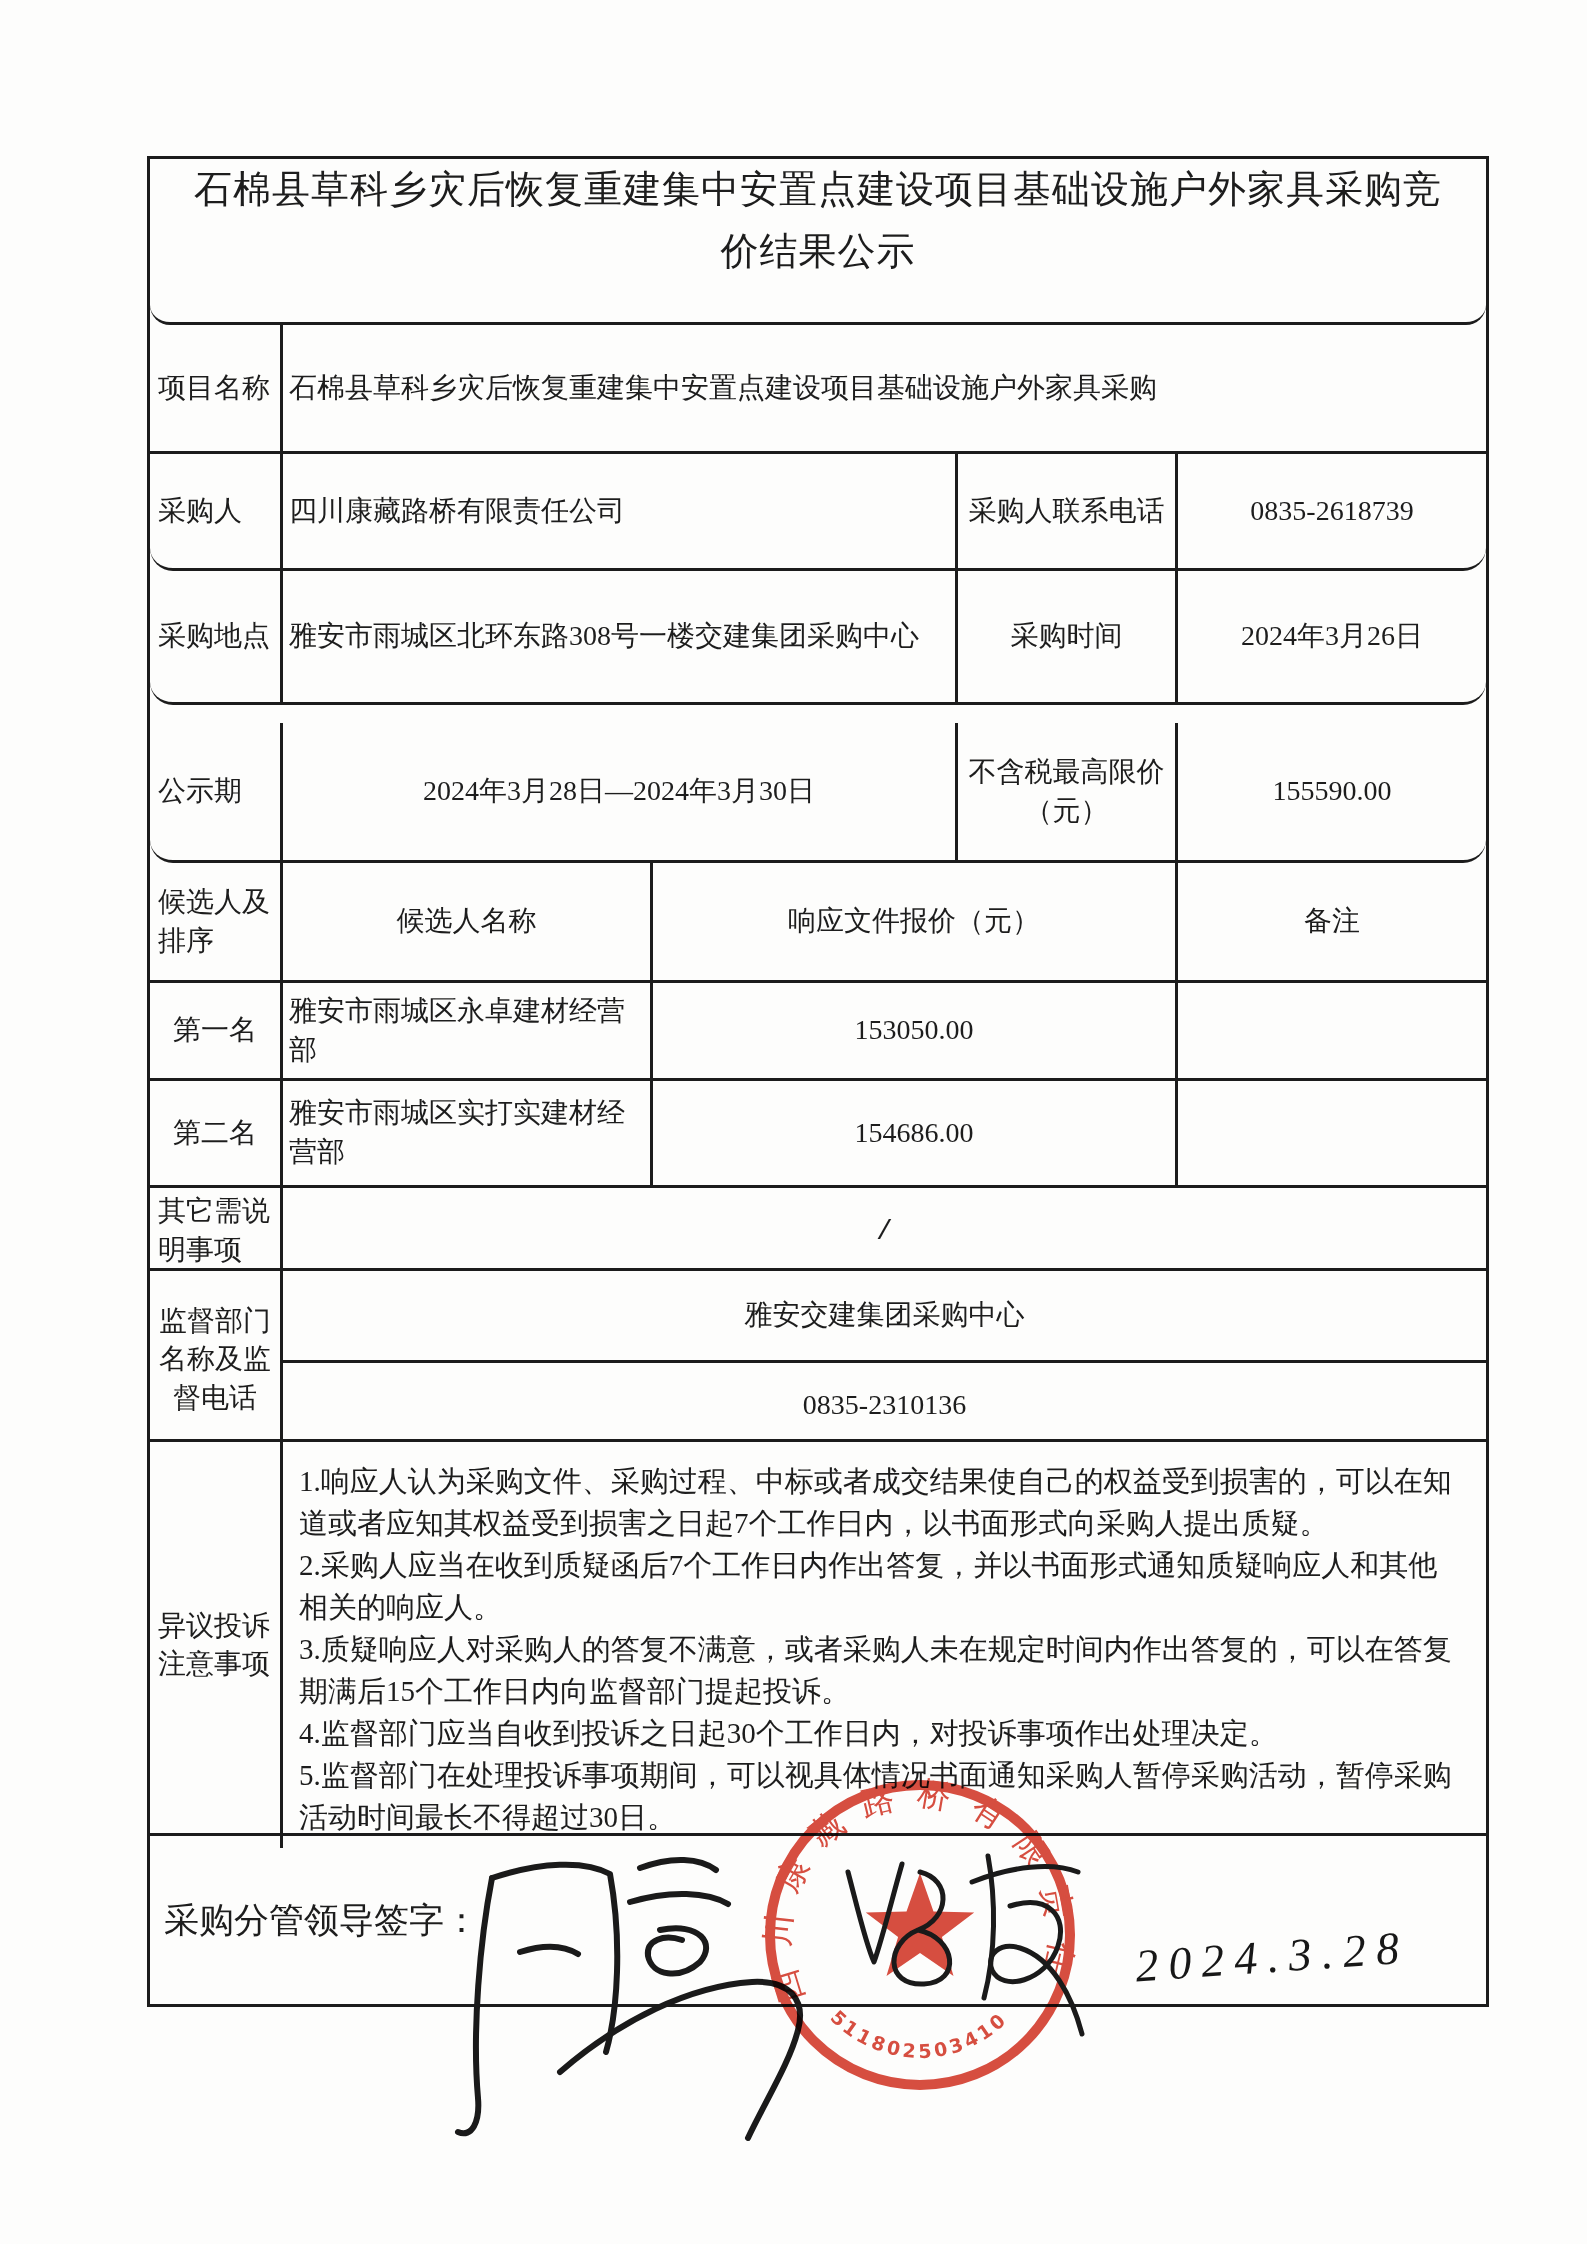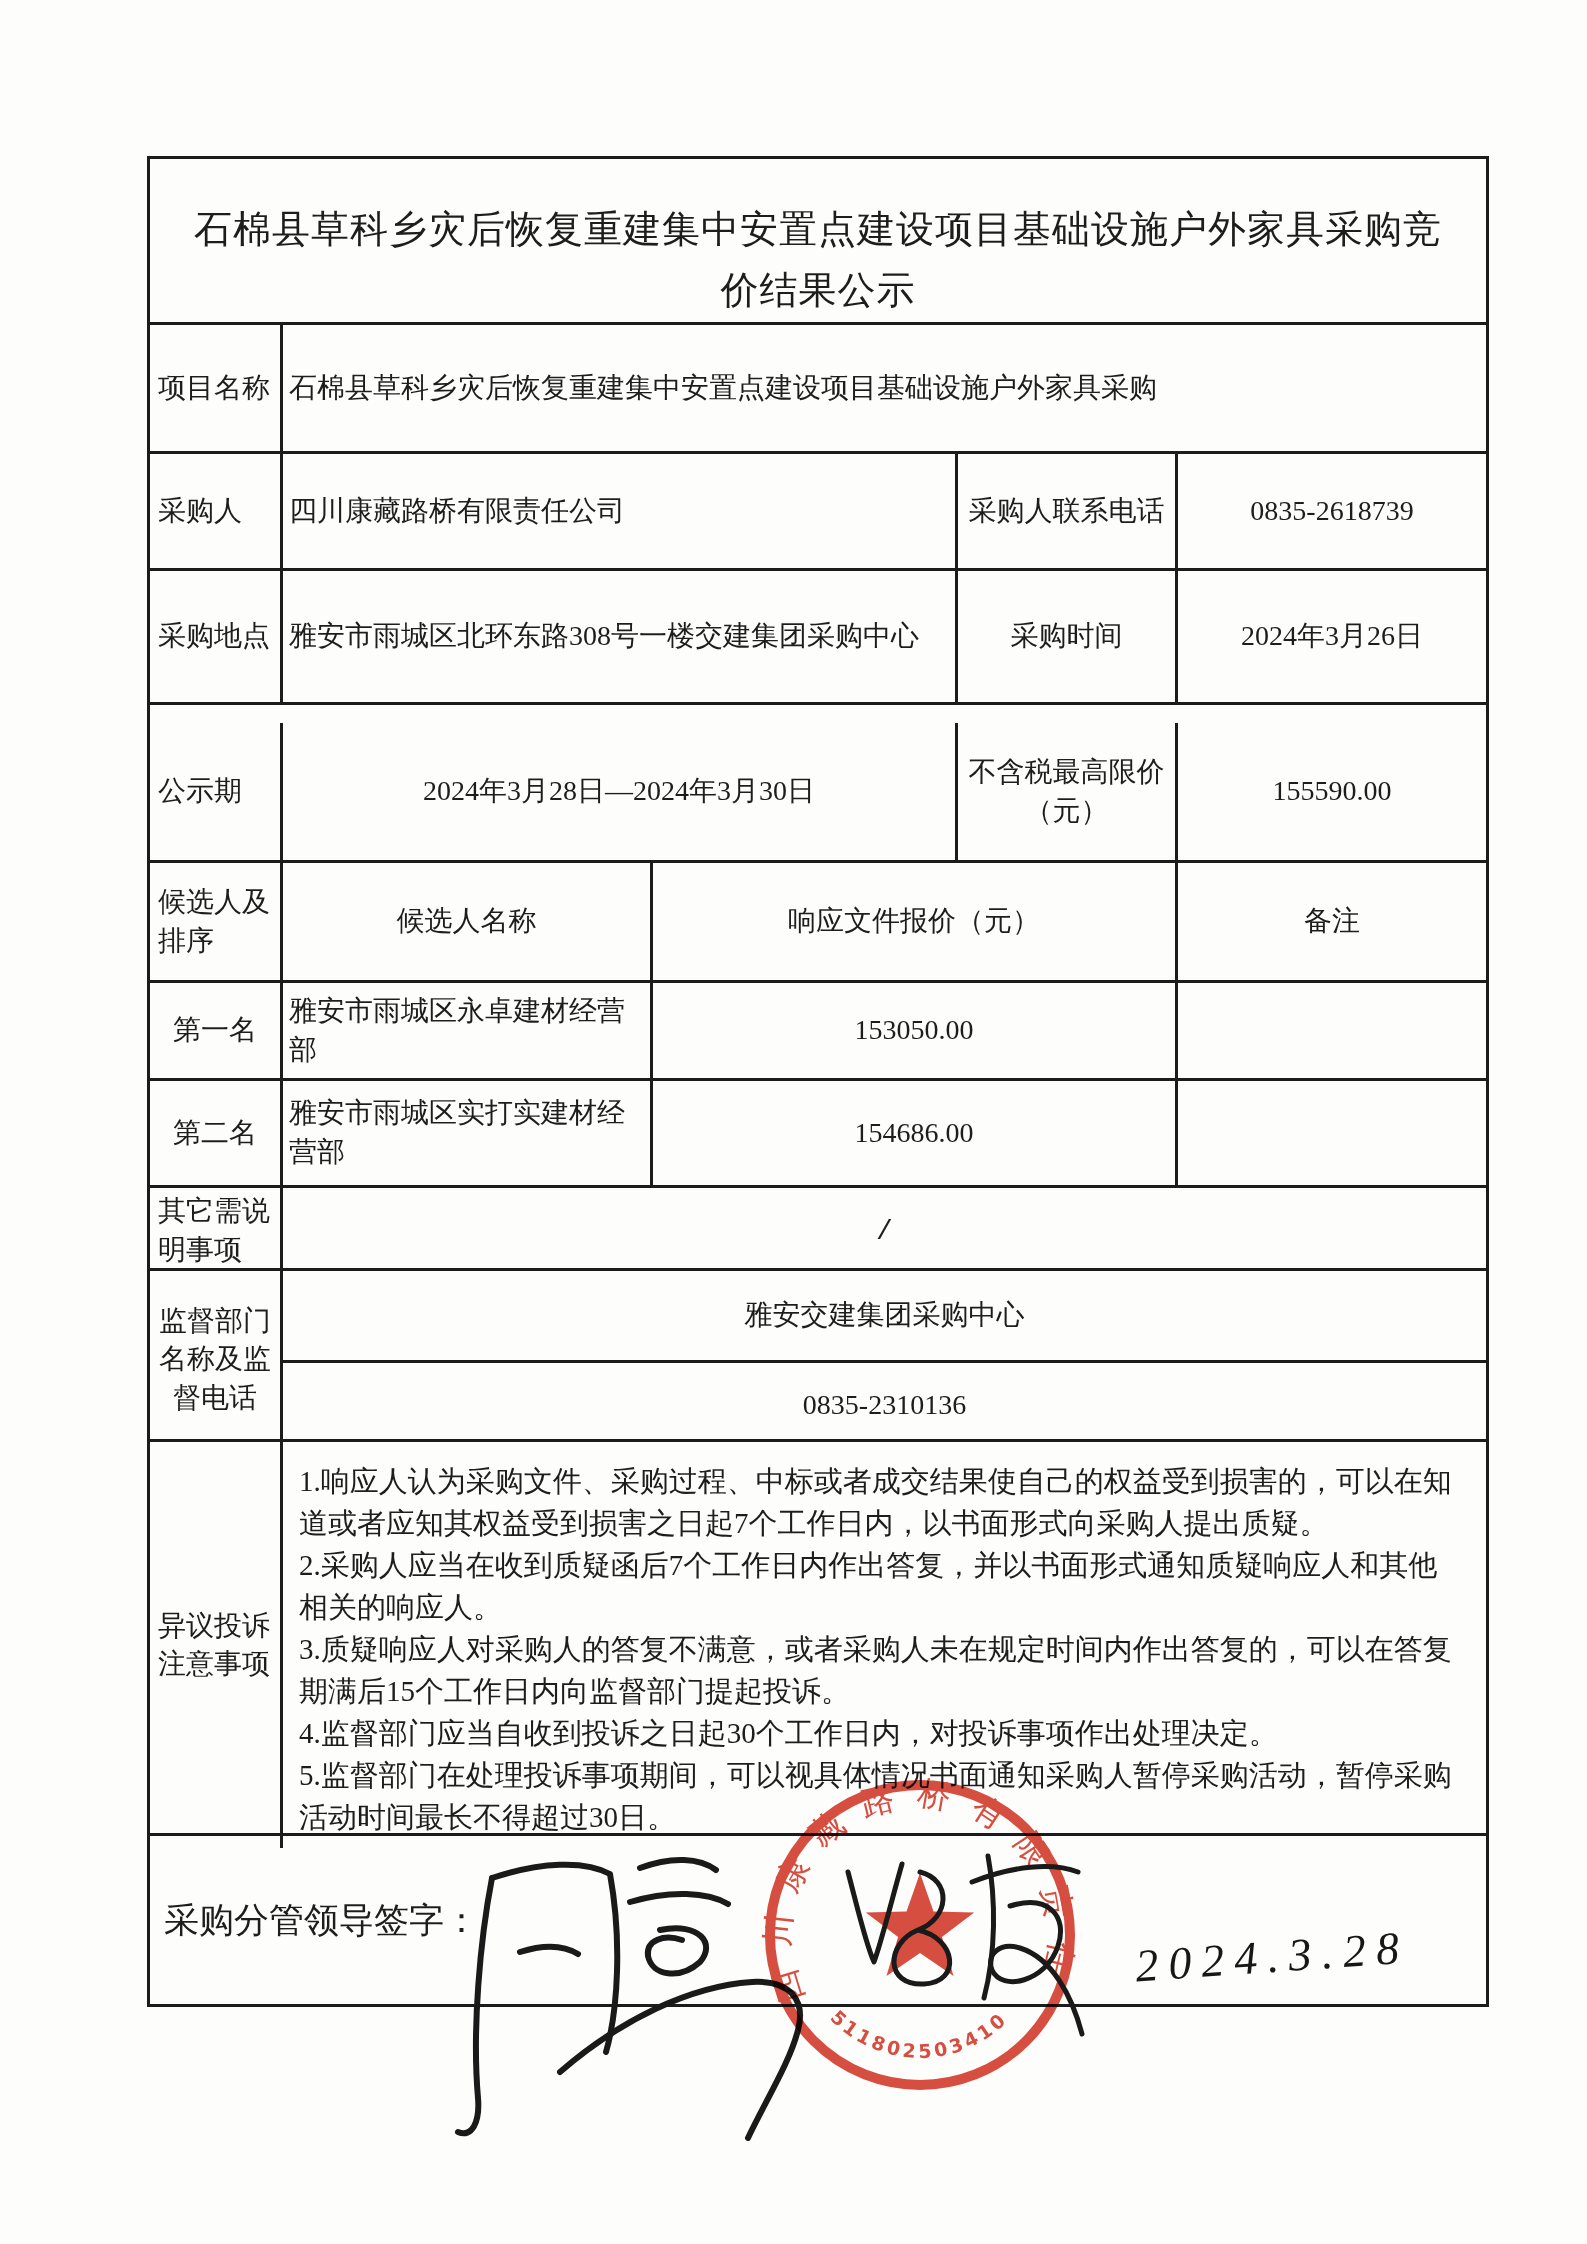--- a/index.html
+++ b/index.html
@@ -7,21 +7,21 @@
     width:1587px;height:2244px;position:relative;overflow:hidden;
     background:#fdfdfc;color:#1d1d1d;
     font-family:"Liberation Serif","DejaVu Serif",serif;
   }
   .table{
     position:absolute;left:147px;top:156px;width:1342px;
     border:3px solid #1c1c1c;box-sizing:border-box;background:transparent;
   }
   .row{display:grid;box-sizing:border-box;border-bottom:3px solid #1c1c1c;}
   .row:last-child{border-bottom:none;}
-  .cols-a{grid-template-columns:133px 675px 220px 1fr;}
+  .cols-a{grid-template-columns:133px 675px 220px 1fr;border-radius:23px;}
   .cols-b{grid-template-columns:133px 370px 525px 1fr;}
   .cols-c{grid-template-columns:133px 1fr;}
   .h-title{height:166px;}
   .h-project{height:129px;}
   .h-purchaser{height:117px;}
   .h-location{height:134px;}
   .h-publicity{height:140px;margin-top:18px;}
   .h-candheader{height:120px;}
   .h-cand1{height:98px;}
   .h-cand2{height:107px;}
@@ -30,21 +30,21 @@
   .h-objection{height:394px;}
   .h-signature{height:168px;}
   .cell{
     display:flex;align-items:center;box-sizing:border-box;
     border-right:3px solid #1c1c1c;padding:6px 6px;
     font-size:28px;line-height:1.38;
   }
   .cell:last-child{border-right:none;}
   .lbl{padding:6px 8px;}
   .center{justify-content:center;text-align:center;}
-  .title-row{display:flex;align-items:flex-end;justify-content:center;}
+  .title-row{display:flex;align-items:flex-start;justify-content:center;border-radius:20px;}
   .title-text{
     font-size:38px;line-height:1.62;text-align:center;
     letter-spacing:1px;width:95%;
   }
   .sup-value{display:block;padding:0;}
   .sup-sub{display:flex;align-items:center;justify-content:center;
     box-sizing:border-box;height:92px;font-size:28px;}
   .sup-sub.first{border-bottom:3px solid #1c1c1c;}
   .sup-sub.second{height:85px;}
   .obj-value{display:block;padding:18px 20px 10px 16px;font-size:29px;line-height:1.45;}

